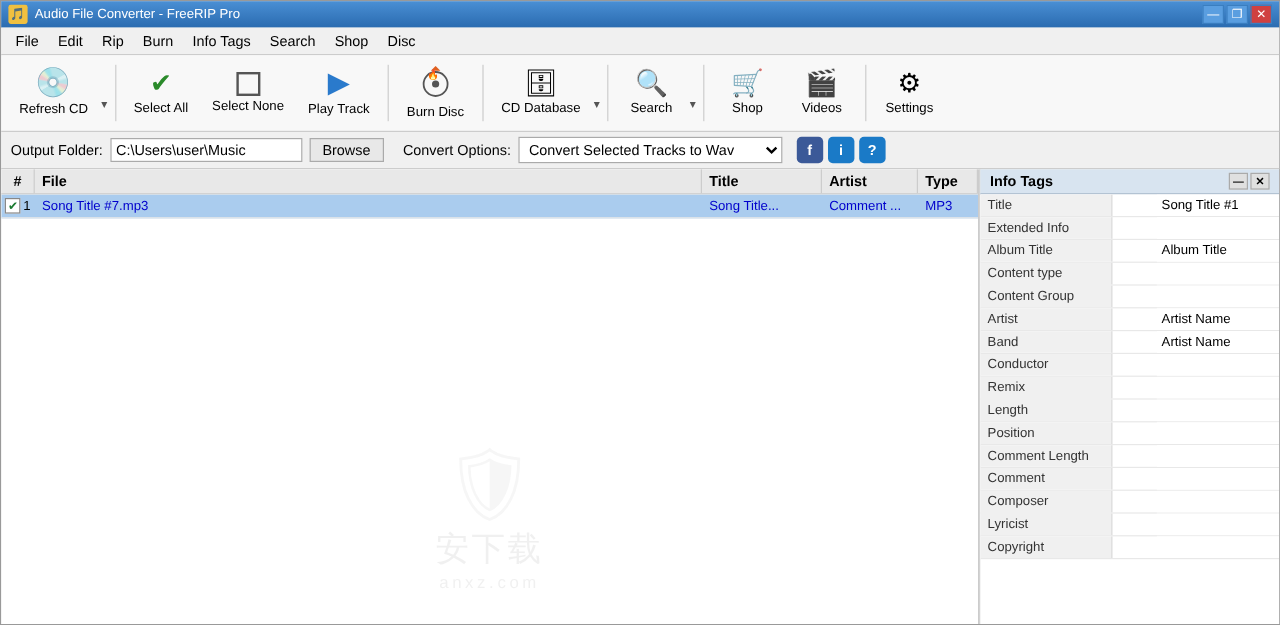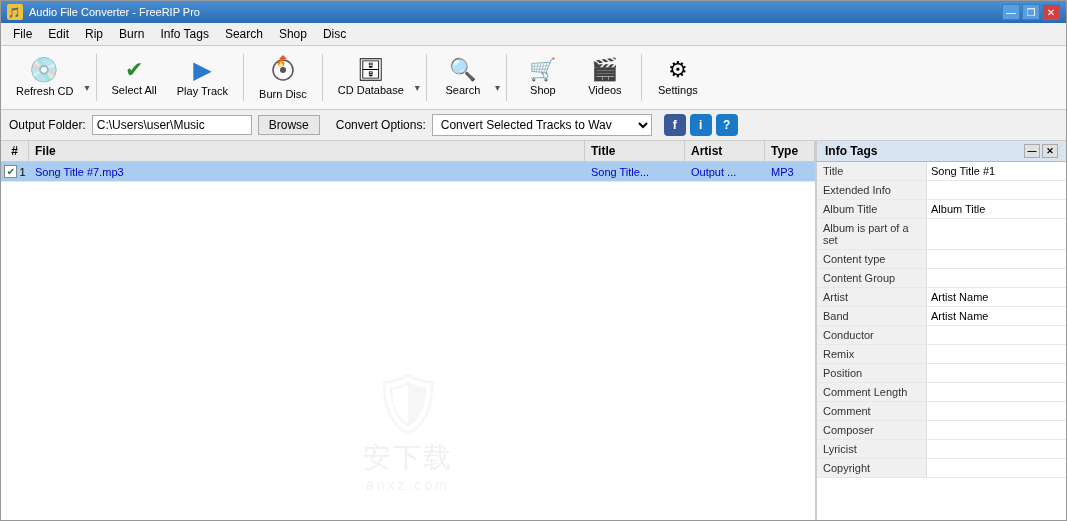--- a/index.html
+++ b/index.html
@@ -268,20 +268,21 @@
       border-right: 1px solid #ddd;
       font-size: 11px;
       color: #333;
     }
     .tag-value {
       flex: 1;
       padding: 3px 4px;
       font-size: 11px;
       color: #000;
       background: white;
+      margin-left: 37px;
     }
     
     ::-webkit-scrollbar { width: 14px; }
     ::-webkit-scrollbar-track { background: #f0f0f0; }
     ::-webkit-scrollbar-thumb { background: #b0b0b0; border: 1px solid #888; }
   </style>
 </head>
 <body>
 
 <div class="window">
@@ -316,20 +317,24 @@
       </div>
       <div class="toolbar-dropdown-arrow">▾</div>
     </div>
     <div class="toolbar-separator"></div>
 
     <div class="toolbar-btn">
       <span class="icon" style="color:#2a8a2a; font-size:22px;">✔</span>
       <span>Select All</span>
     </div>
 
+    <div class="toolbar-btn">
+      <span class="icon" style="font-size:18px; border:2px solid #555; width:20px; height:20px; display:inline-flex; align-items:center; justify-content:center;"></span>
+      <span>Select None</span>
+    </div>
 
 
     <div class="toolbar-btn">
       <span class="icon" style="color:#2a7acc; font-size:24px;">▶</span>
       <span>Play Track</span>
     </div>
 
     <div class="toolbar-separator"></div>
 
     <div class="toolbar-btn">
@@ -410,21 +415,21 @@
         <div class="col-header col-type">Type</div>
       </div>
       <div class="file-list-body">
         <div class="file-row selected">
           <div class="col-num">
             <div class="checkbox checked">✔</div>
             <span>1</span>
           </div>
           <div class="col-file">Song Title #7.mp3</div>
           <div class="col-title">Song Title...</div>
-          <div class="col-artist">Output ...</div>
+          <div class="col-artist">Comment ...</div>
           <div class="col-type">MP3</div>
         </div>
       </div>
 
       <div class="watermark-area">
         <div class="watermark">
           <div style="font-size:60px; opacity:0.25;">🛡</div>
           <div style="font-size:28px; color:#888; opacity:0.4; font-family: sans-serif; letter-spacing:2px;">安下载</div>
           <div style="font-size:14px; color:#888; opacity:0.4; letter-spacing:3px;">anxz.com</div>
         </div>
@@ -446,24 +451,20 @@
     </div>
           <div class="info-tag-row">
       <div class="tag-label">Extended Info</div>
       <div class="tag-value" contenteditable="true" style=""></div>
     </div>
           <div class="info-tag-row">
       <div class="tag-label">Album Title</div>
       <div class="tag-value" contenteditable="true" style="">Album Title</div>
     </div>
           <div class="info-tag-row">
-      <div class="tag-label">Album is part of a set</div>
-      <div class="tag-value" contenteditable="true" style=""></div>
-    </div>
-          <div class="info-tag-row">
       <div class="tag-label">Content type</div>
       <div class="tag-value" contenteditable="true" style=""></div>
     </div>
           <div class="info-tag-row">
       <div class="tag-label">Content Group</div>
       <div class="tag-value" contenteditable="true" style=""></div>
     </div>
           <div class="info-tag-row">
       <div class="tag-label">Artist</div>
       <div class="tag-value" contenteditable="true" style="">Artist Name</div>
@@ -474,20 +475,24 @@
     </div>
           <div class="info-tag-row">
       <div class="tag-label">Conductor</div>
       <div class="tag-value" contenteditable="true" style=""></div>
     </div>
           <div class="info-tag-row">
       <div class="tag-label">Remix</div>
       <div class="tag-value" contenteditable="true" style=""></div>
     </div>
           <div class="info-tag-row">
+      <div class="tag-label">Length</div>
+      <div class="tag-value" contenteditable="true" style=""></div>
+    </div>
+          <div class="info-tag-row">
       <div class="tag-label">Position</div>
       <div class="tag-value" contenteditable="true" style=""></div>
     </div>
           <div class="info-tag-row">
       <div class="tag-label">Comment Length</div>
       <div class="tag-value" contenteditable="true" style=""></div>
     </div>
           <div class="info-tag-row">
       <div class="tag-label">Comment</div>
       <div class="tag-value" contenteditable="true" style=""></div>

